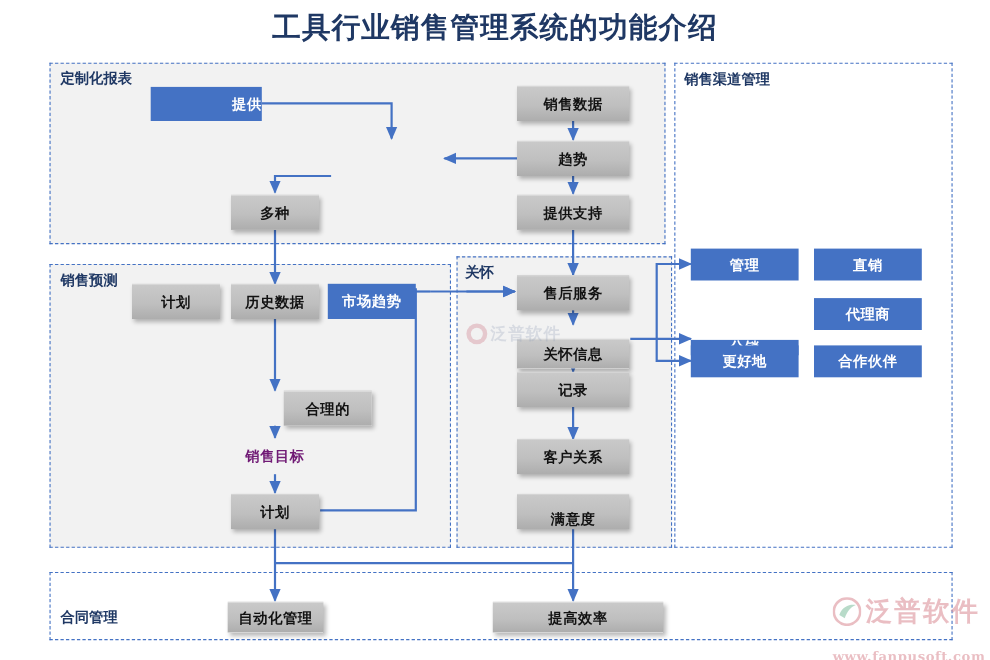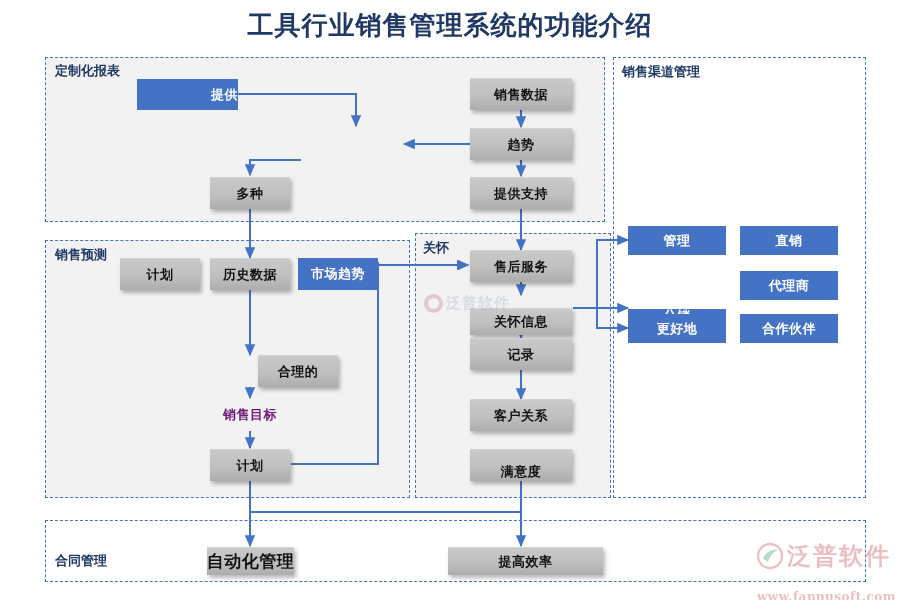--- a/index.html
+++ b/index.html
@@ -216,21 +216,21 @@
   <div class="node blue" style="left:740px;top:271px;width:98px;height:29px;">
     <span>代理商</span>
   </div>
   <div class="node blue" style="left:628px;top:314px;width:98px;height:29px;">
     <span>更好地</span>
   </div>
   <div class="node blue" style="left:740px;top:314px;width:98px;height:29px;">
     <span>合作伙伴</span>
   </div>
 
-  <div class="node gray" style="left:207px;top:547px;width:87px;height:28px;font-size:17px;">
+  <div class="node gray" style="left:207px;top:547px;width:87px;height:28px;font-size:13px;">
     <span>自动化管理</span>
   </div>
   <div class="node gray" style="left:448px;top:547px;width:155px;height:28px;">
     <span>提高效率</span>
   </div>
 
   <div class="wm wm-mid">
     <span class="wm-logo"></span>
     <span class="wm-txt">泛普软件</span>
   </div>

